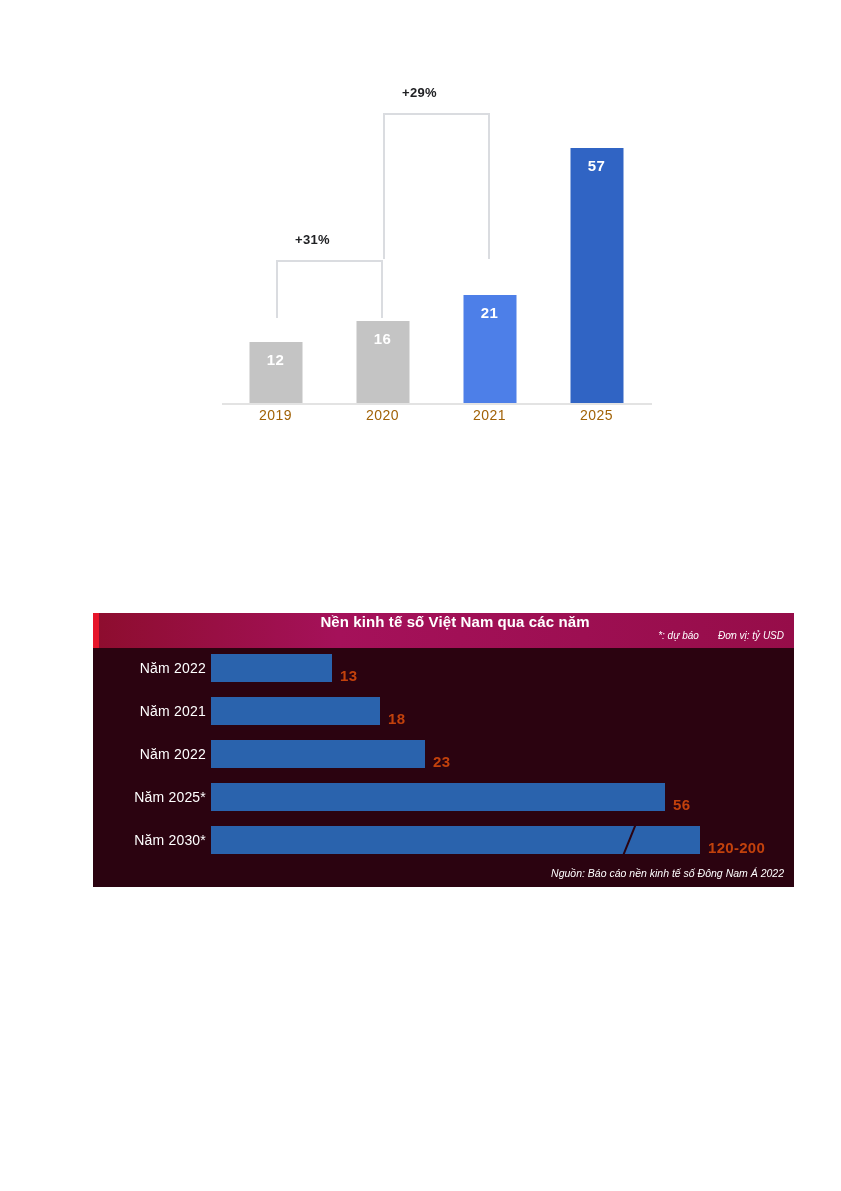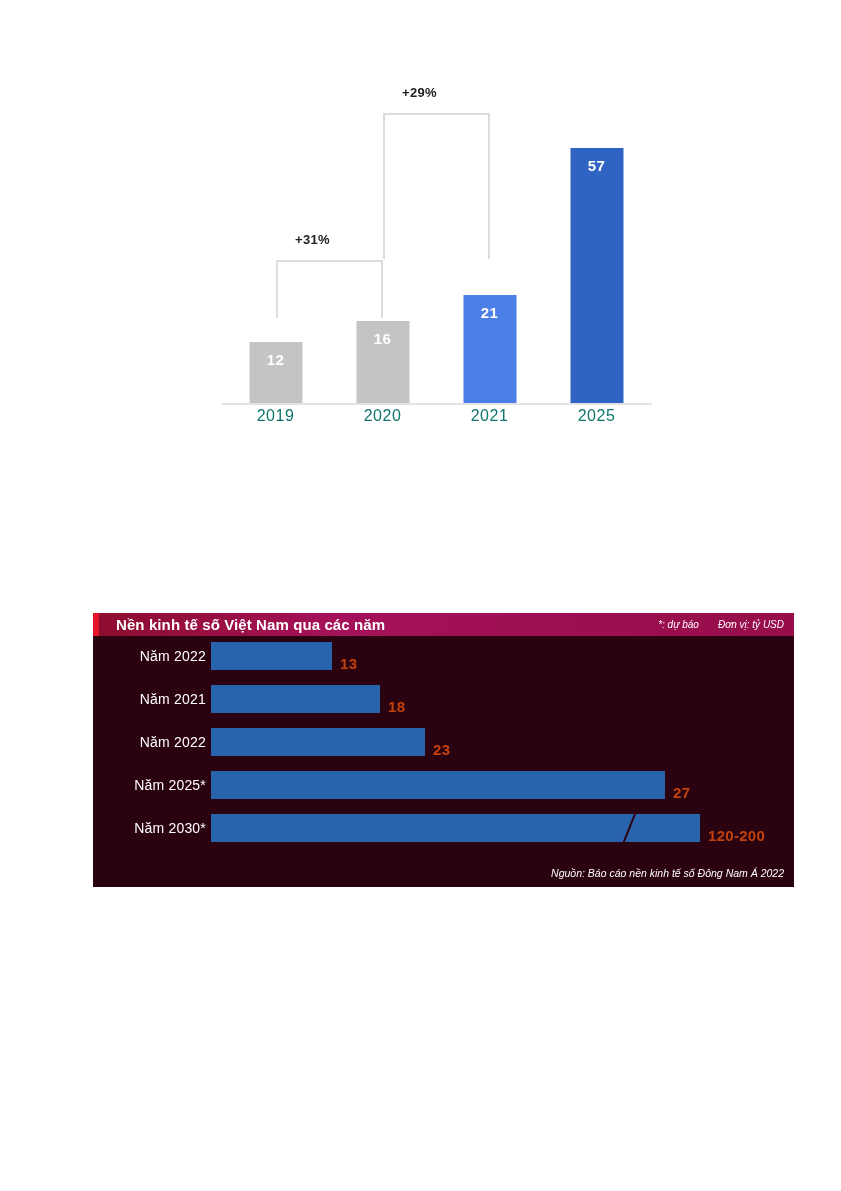--- a/index.html
+++ b/index.html
@@ -68,22 +68,22 @@
     position: absolute;
     left: 222px;
     top: 407px;
     width: 430px;
     height: 28px;
   }
   .tick-cell {
     position: absolute;
     width: 107px;
     text-align: center;
-    font-size: 16px;
-    color: #0f766e;
+    font-size: 14px;
+    color: #a16207;
     letter-spacing: 0.5px;
   }
 
   
   .bracket {
     position: absolute;
     box-sizing: border-box;
     border-top: 2px solid #dadce0;
     border-left: 2px solid #dadce0;
     border-right: 2px solid #dadce0;
@@ -102,24 +102,25 @@
     position: absolute;
     left: 93px;
     top: 613px;
     width: 701px;
     height: 274px;
     background: #2b0310;
     overflow: hidden;
   }
   .panel-header {
     position: relative;
-    height: 23px;
+    height: 35px;
     background: linear-gradient(90deg, #8d0d2e 0%, #a5115a 35%, #9d0f52 70%, #960d49 100%);
     display: flex;
     align-items: center;
+    flex-direction: column;
   }
   .header-accent {
     position: absolute;
     left: 0;
     top: 0;
     width: 6px;
     height: 100%;
     background: #e6152a;
   }
   .panel-title {
@@ -300,21 +301,21 @@
         <span class="bar-fill" style="width:214px;"></span>
       </span>
       <span class="bar-value" style="left:340px;">23</span>
     </div>
 
     <div class="bar-row" style="top:135px;">
       <span class="bar-label">Năm 2025*</span>
       <span class="bar-track" style="width:454px;">
         <span class="bar-fill" style="width:454px;"></span>
       </span>
-      <span class="bar-value" style="left:580px;">27</span>
+      <span class="bar-value" style="left:580px;">56</span>
     </div>
 
     <div class="bar-row" style="top:178px;">
       <span class="bar-label">Năm 2030*</span>
       <span class="bar-track" style="width:489px;">
         <span class="bar-fill" style="width:489px;"></span>
         <span class="bar-break" style="left:410px;"></span>
       </span>
       <span class="bar-value" style="left:615px;">120-200</span>
     </div>

